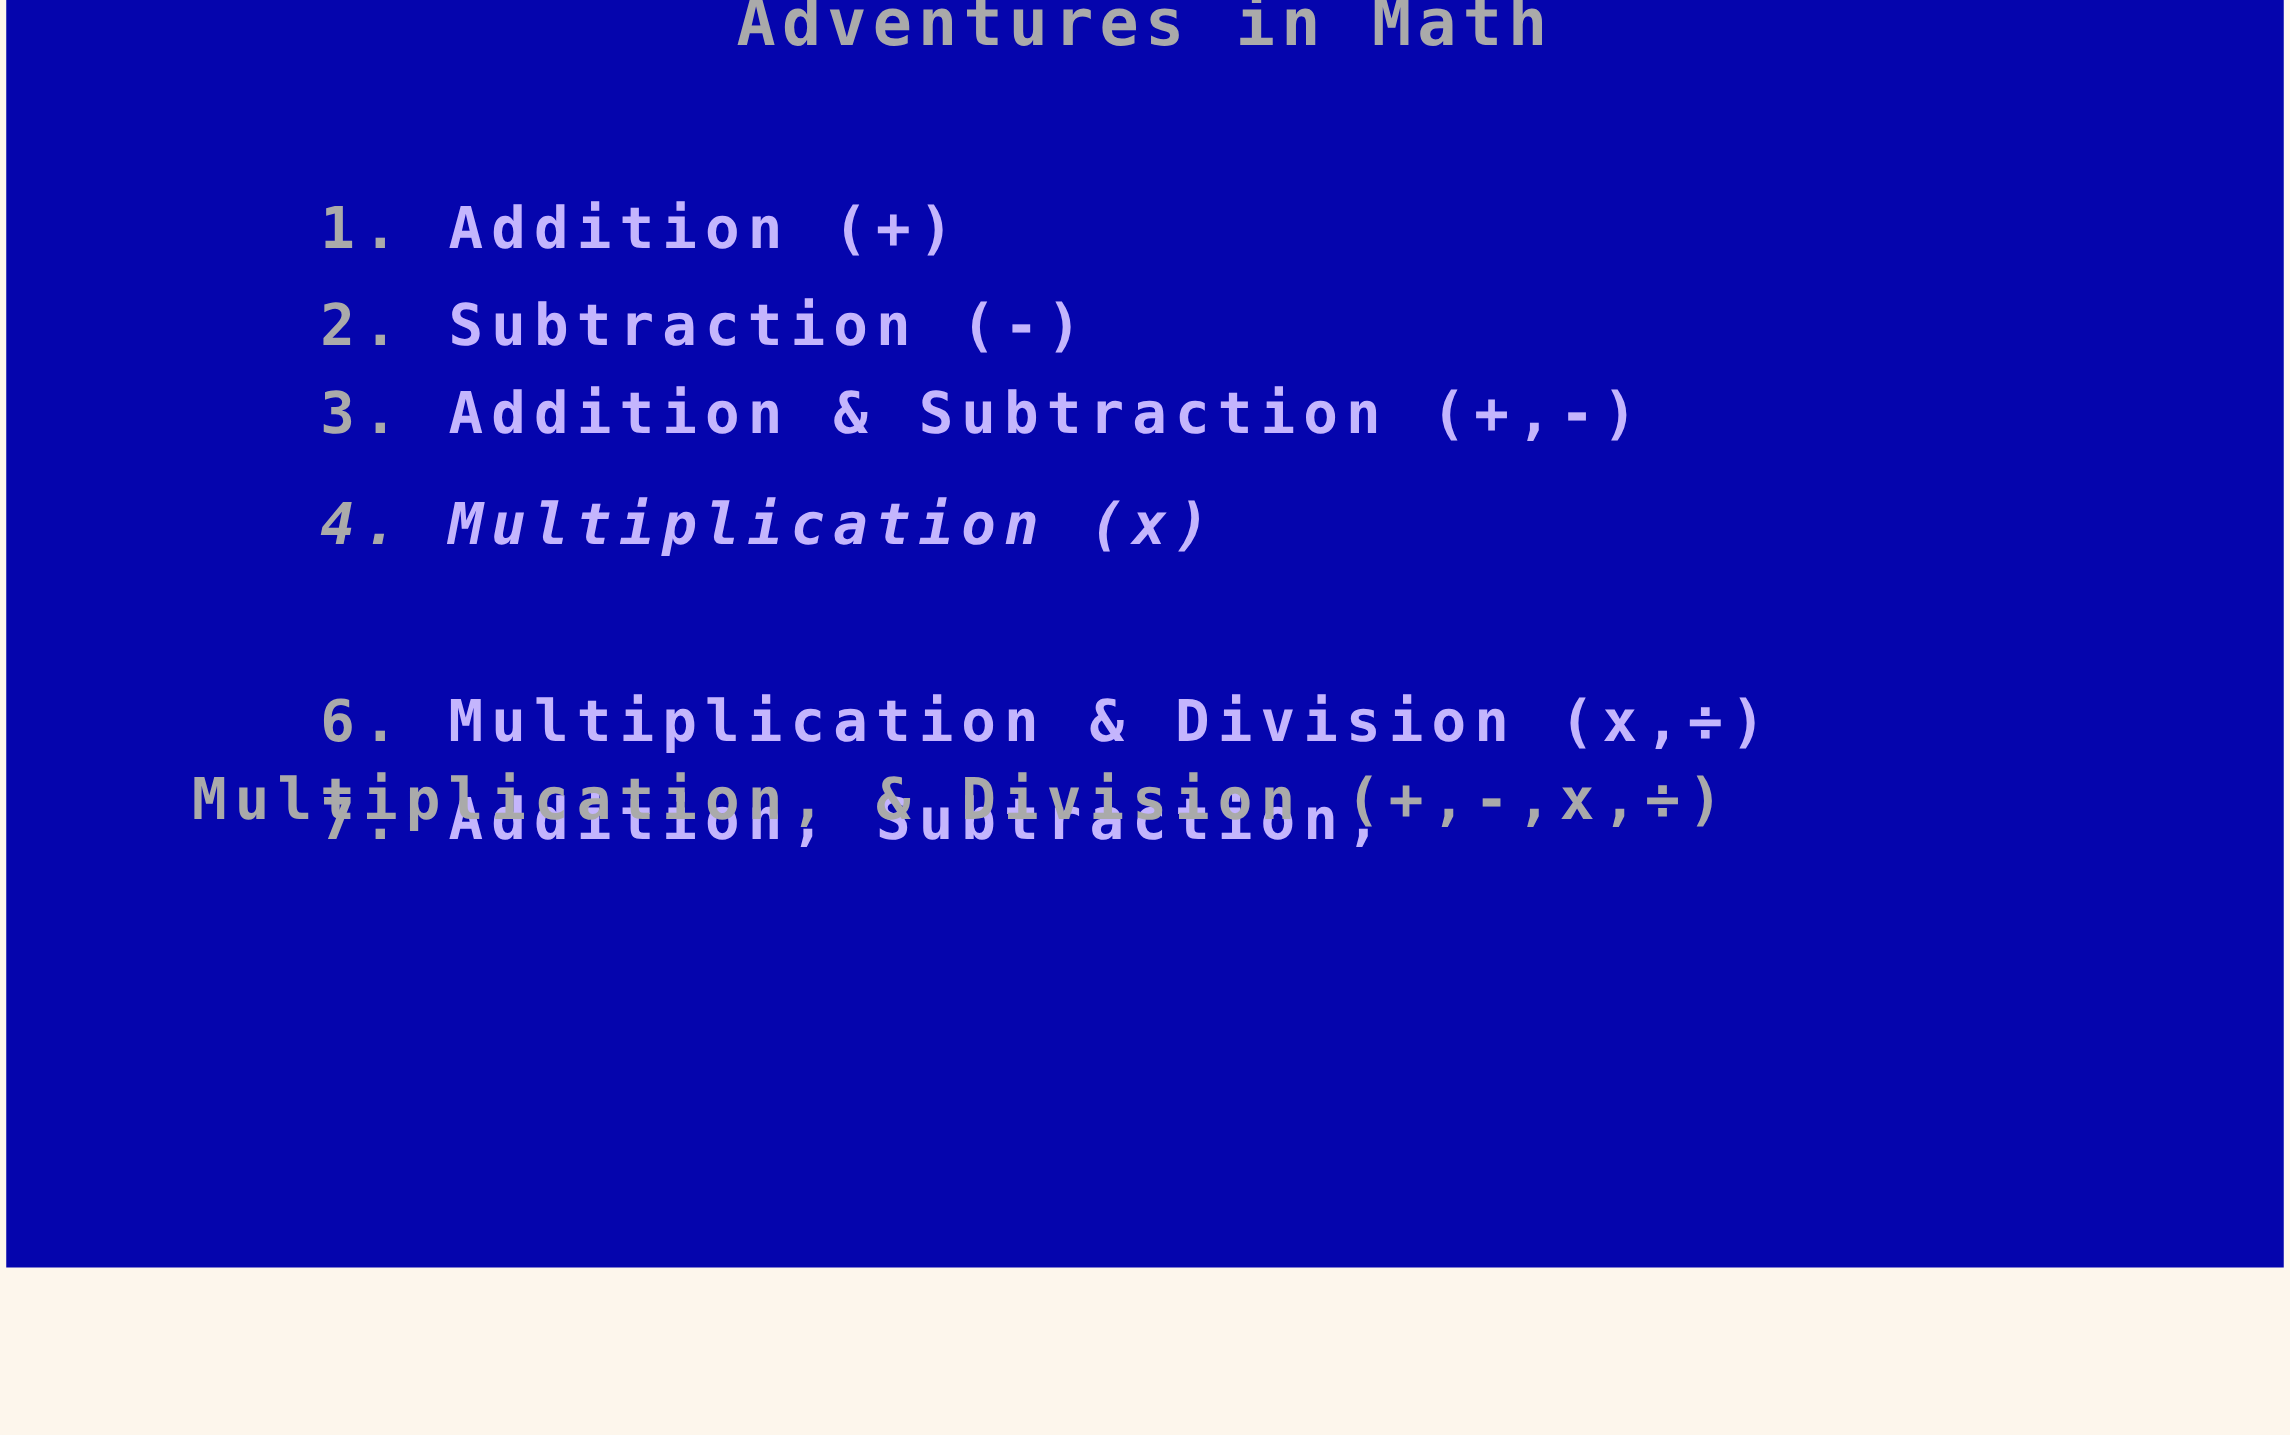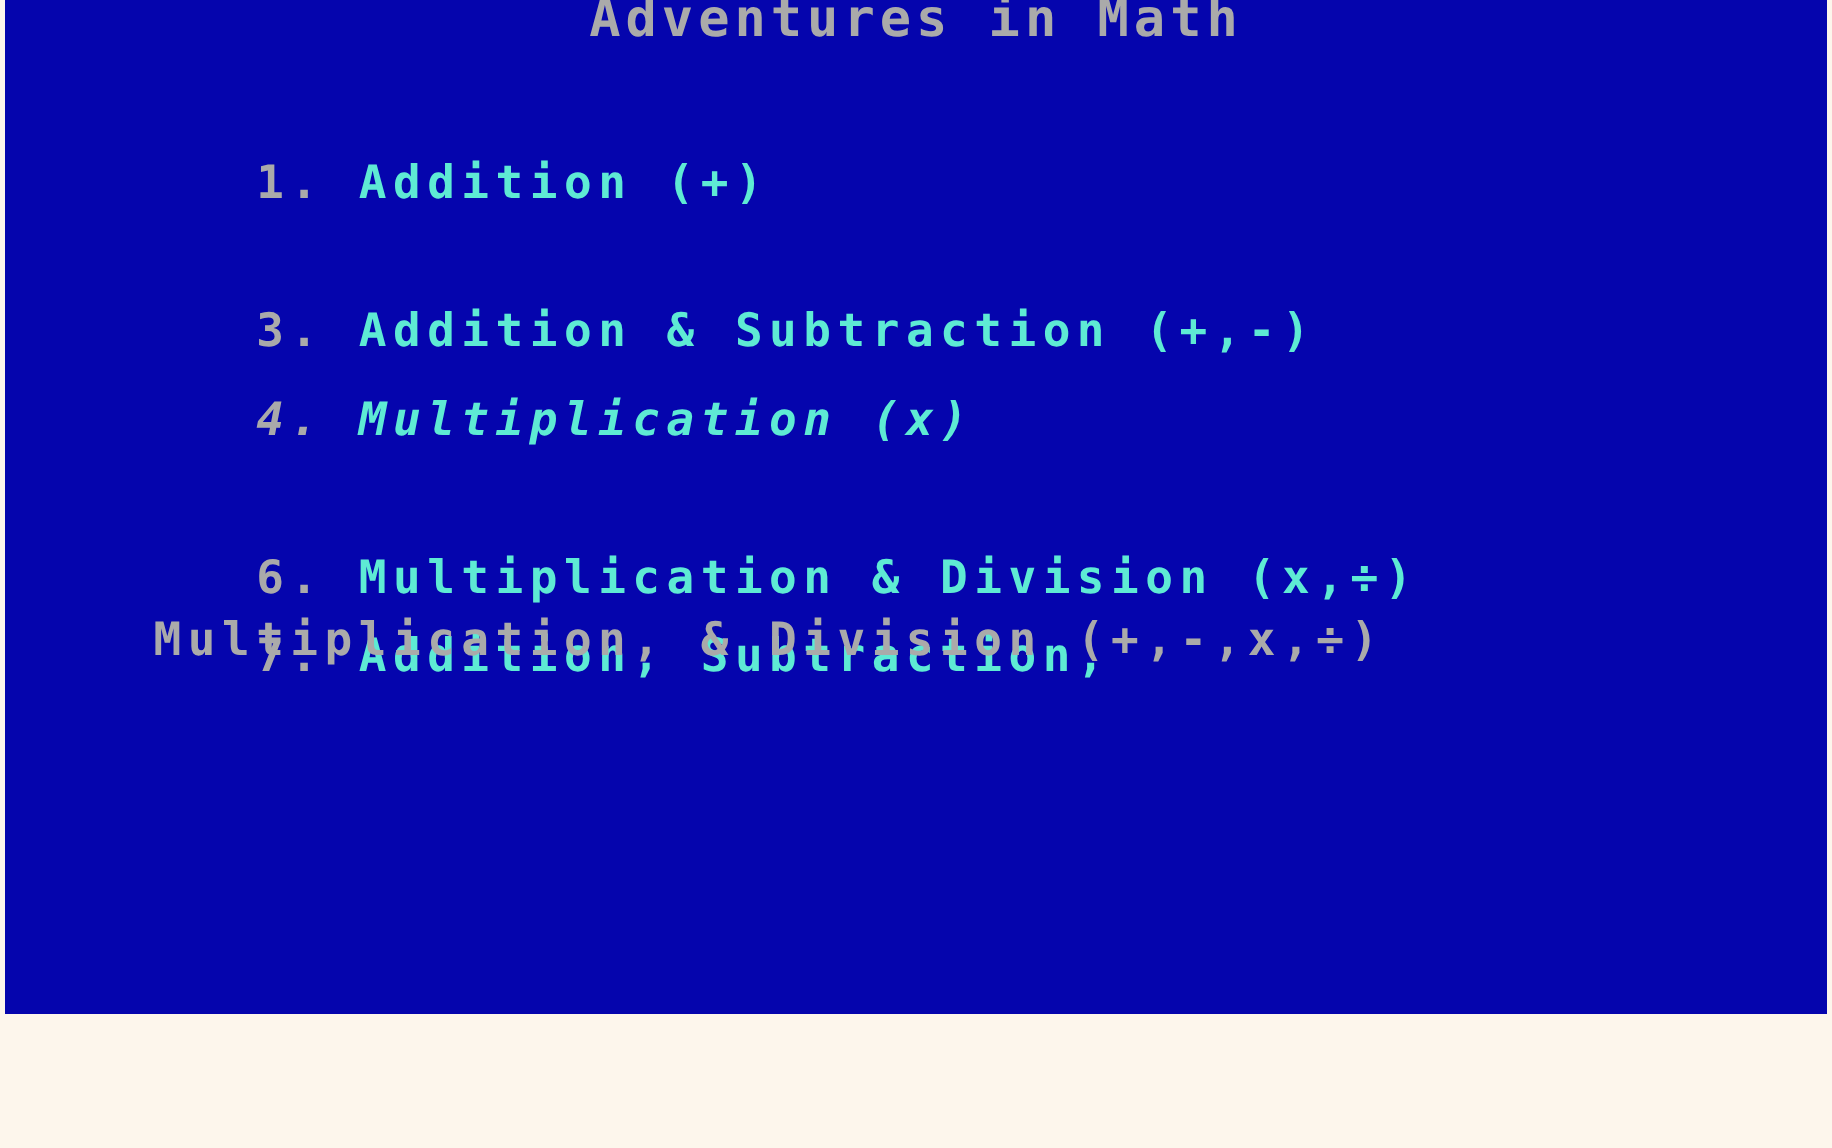--- a/index.html
+++ b/index.html
@@ -61,21 +61,21 @@
   .menu-row {
     left: 46px;
     font-size: 46px;
     line-height: 52px;
     letter-spacing: 6.5px;
   }
   .menu-row .row-num {
     color: #aaaaaa;
   }
   .menu-row .row-label {
-    color: #5eead4;
+    color: #c4b5fd;
   }
   
   .wrap-line {
     left: 46px;
     font-size: 46px;
     line-height: 52px;
     letter-spacing: 6.5px;
     text-indent: 0;
   }
 
@@ -120,20 +120,23 @@
 <div id="screen-frame">
 
   <div id="crt-screen">
 
     <div class="txt" id="title-line">Adventures in Math</div>
 
     <div class="txt menu-row" id="row-1">
       <span class="row-num">1.</span><span> </span><span class="row-label">Addition (+)</span>
     </div>
 
+    <div class="txt menu-row" id="row-2">
+      <span class="row-num">2.</span><span> </span><span class="row-label">Subtraction (-)</span>
+    </div>
 
     <div class="txt menu-row" id="row-3">
       <span class="row-num">3.</span><span> </span><span class="row-label">Addition &amp; Subtraction (+,-)</span>
     </div>
 
     <div class="txt menu-row" id="row-4">
       <span class="row-num">4.</span><span> </span><span class="row-label">Multiplication (x)</span>
     </div>
 
 

